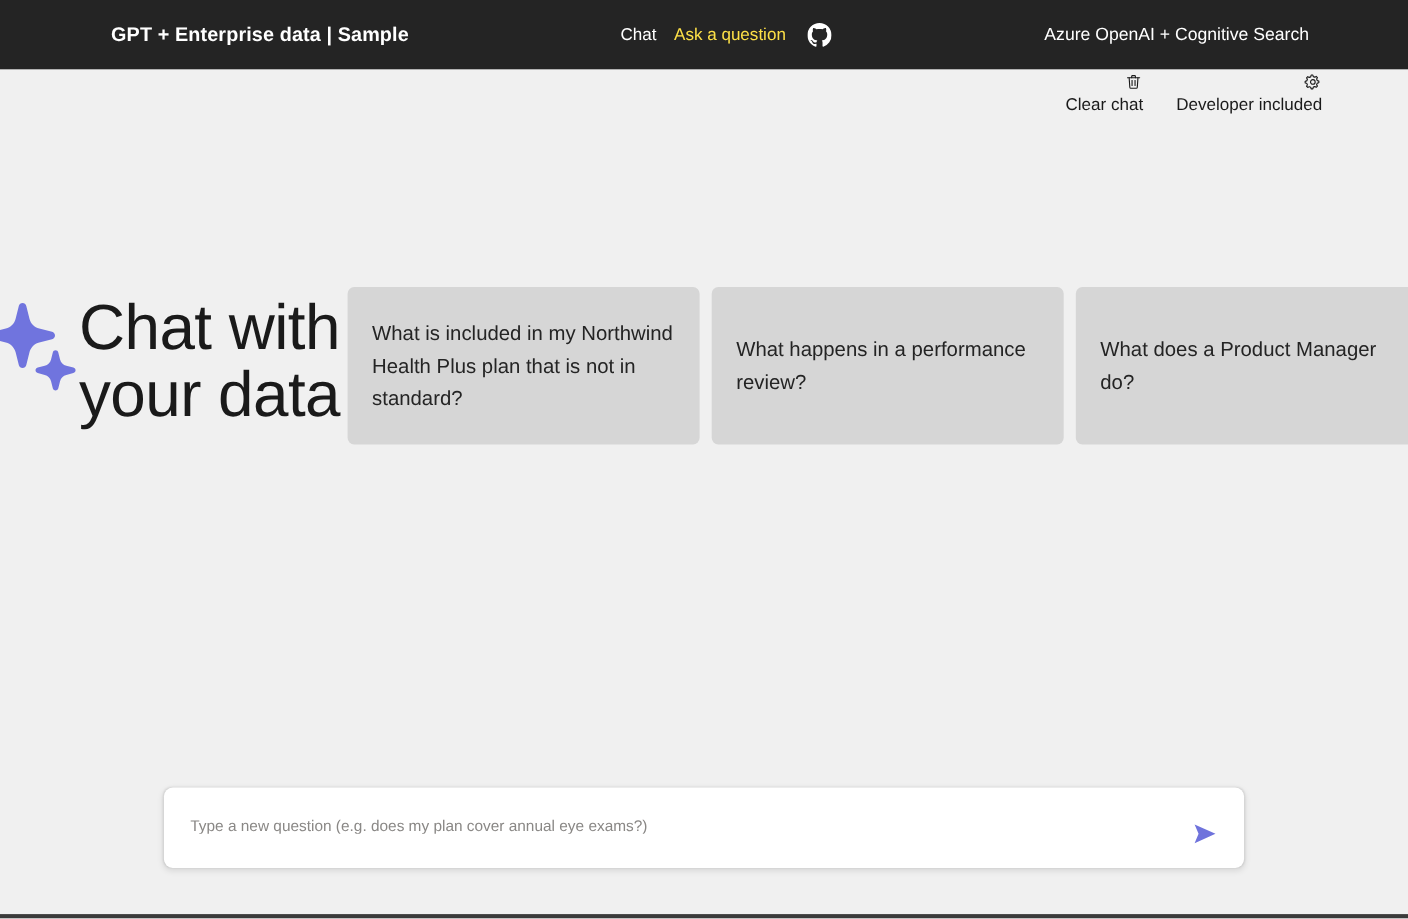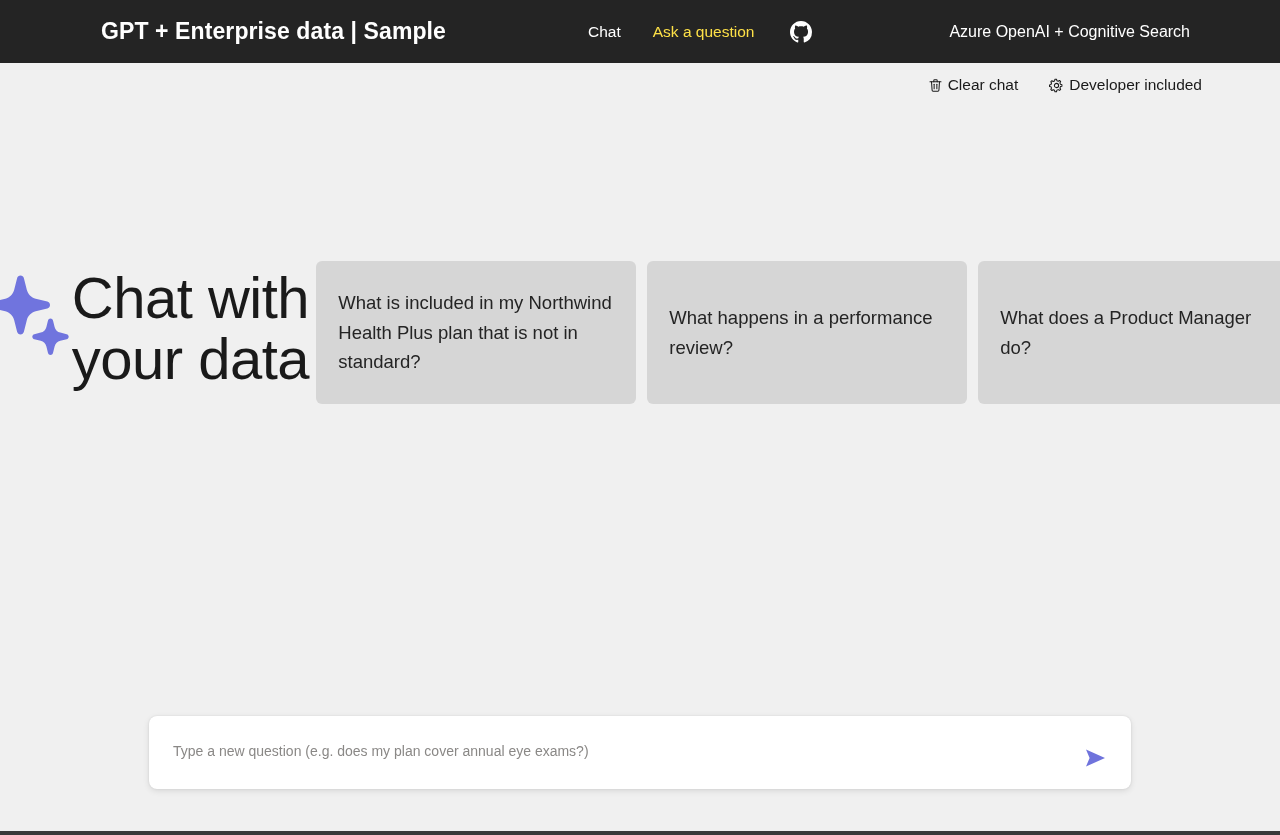--- a/index.html
+++ b/index.html
@@ -24,32 +24,32 @@
     min-height: 63px;
     background: #242424;
     display: flex;
     align-items: center;
     position: relative;
     color: #ffffff;
   }
   .header-title {
     position: absolute;
     left: 101px;
-    font-size: 23px;
+    font-size: 18px;
     font-weight: bold;
     letter-spacing: 0.1px;
     color: #ffffff;
     white-space: nowrap;
   }
   .header-nav {
     position: absolute;
-    left: 580px;
-    display: flex;
-    align-items: center;
-    gap: 16px;
+    left: 556px;
+    display: flex;
+    align-items: center;
+    gap: 0px;
   }
   .nav-link {
     font-size: 15.5px;
     color: #ffffff;
     text-decoration: none;
     padding: 0 8px;
     white-space: nowrap;
   }
   .nav-link.inactive { color: #fde047; }
   .github-icon {
@@ -72,30 +72,31 @@
     min-height: 44px;
     display: flex;
     align-items: center;
     justify-content: flex-end;
     padding-right: 76px;
     gap: 26px;
     background: #f0f0f0;
   }
   .command-btn {
     display: inline-flex;
-    align-items: center;
+    align-items: flex-end;
     gap: 4px;
     font-size: 15.5px;
     color: #1a1a1a;
     background: transparent;
     border: none;
     cursor: pointer;
     padding: 4px 2px;
     font-family: "Liberation Sans", sans-serif;
     white-space: nowrap;
+    flex-direction: column;
   }
   .command-btn svg { display: block; }
 
   
   .chat-container {
     flex: 1;
     display: flex;
     flex-direction: column;
     align-items: center;
     background: #f0f0f0;

